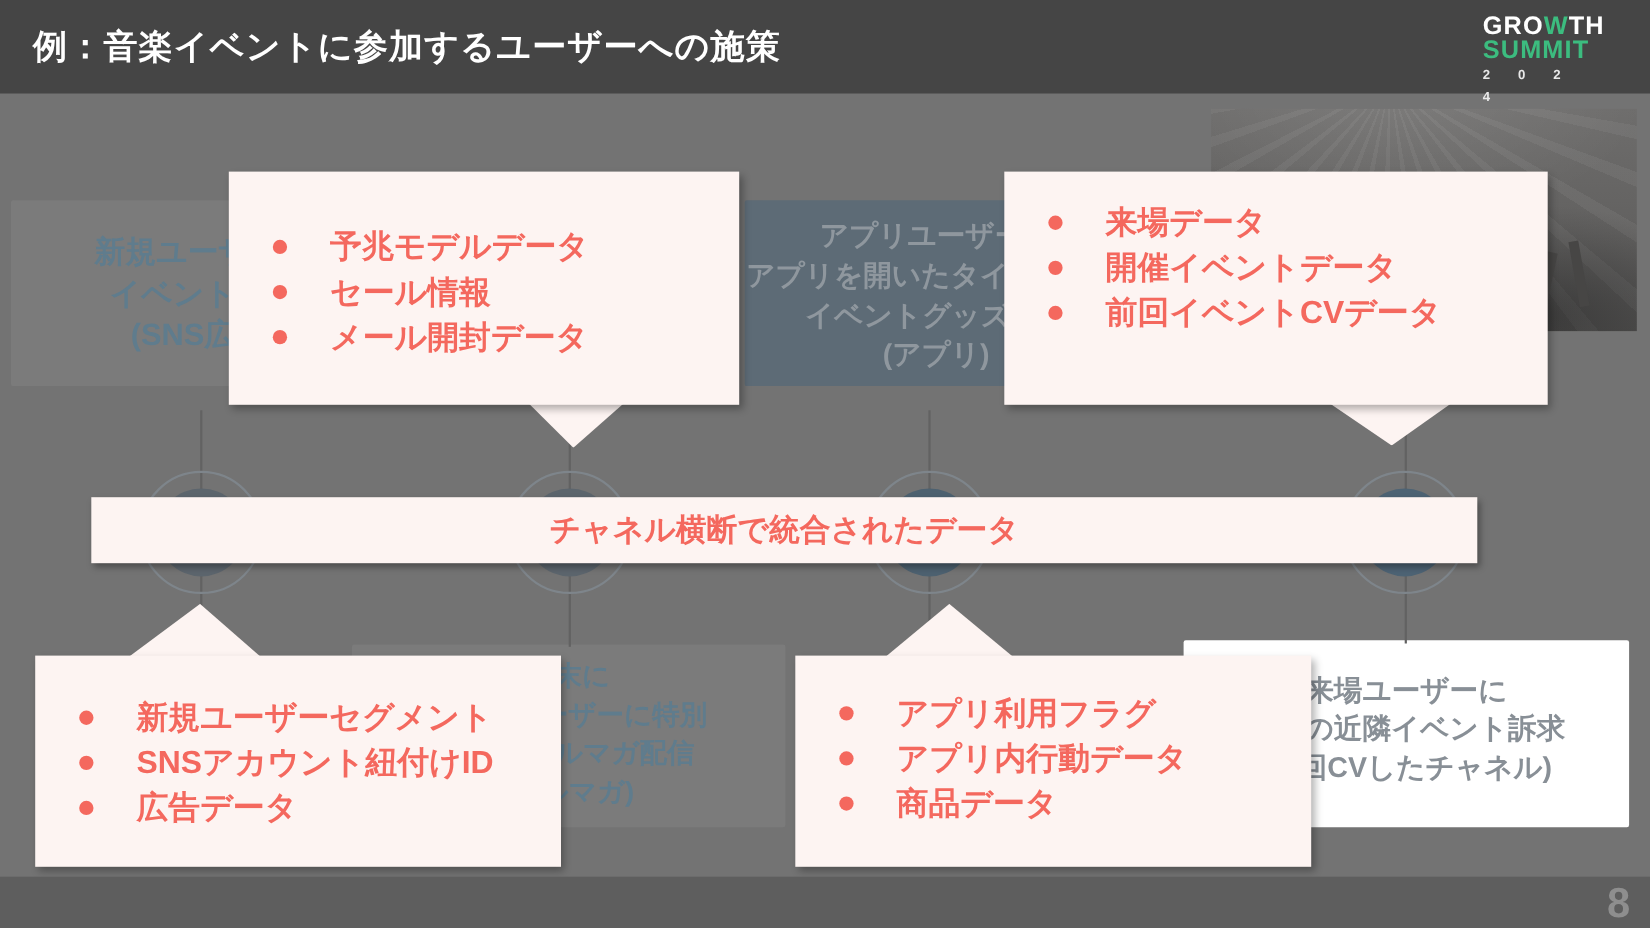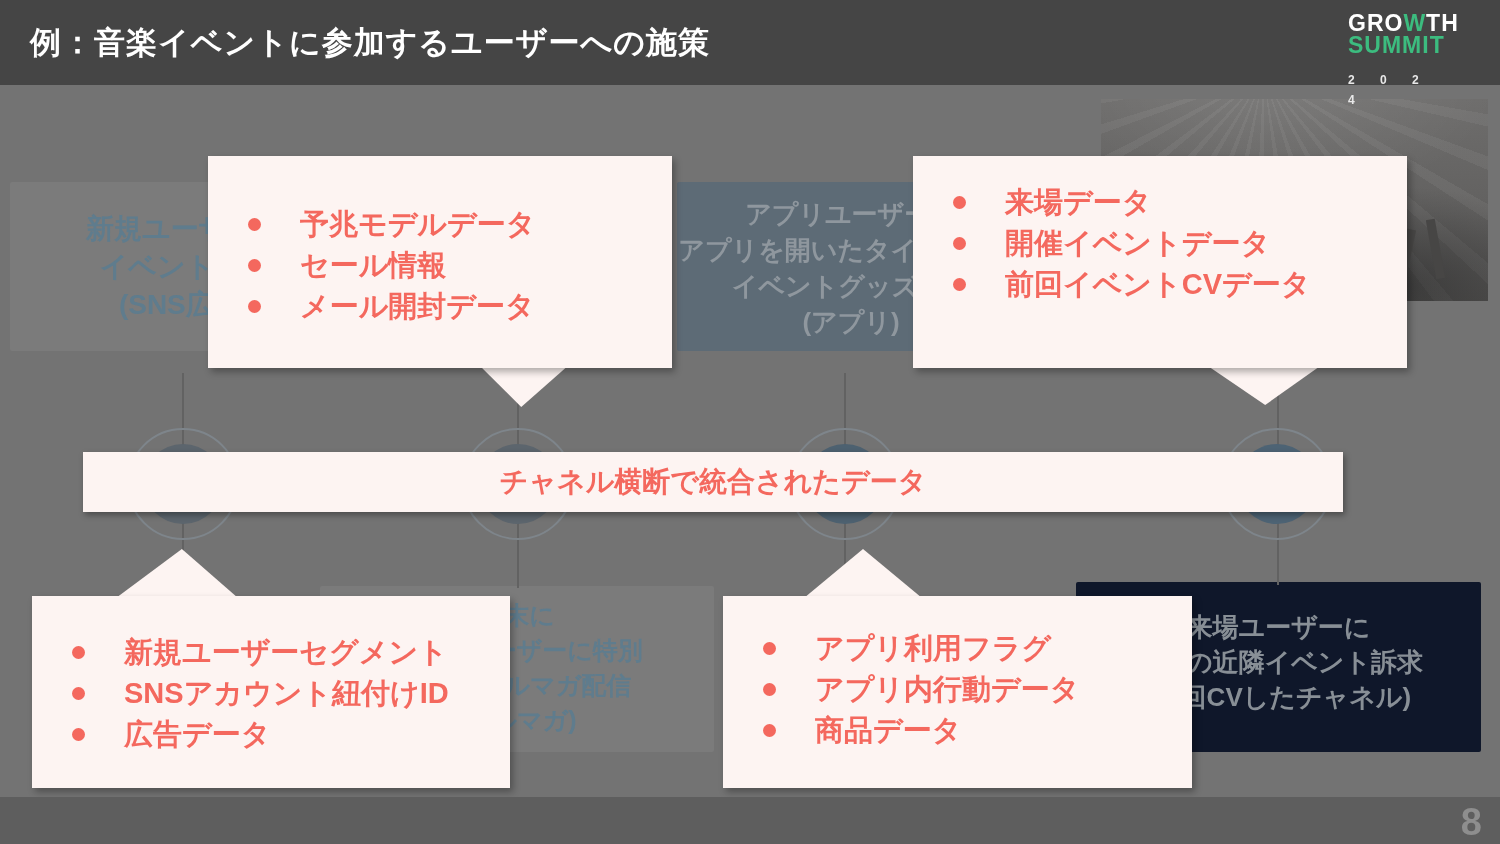--- a/index.html
+++ b/index.html
@@ -7,21 +7,21 @@
          font-family:"Liberation Sans","DejaVu Sans",sans-serif;}
   .abs{position:absolute;}
 
   
   .header{left:0;top:0;width:1500px;height:85px;background:#454545;z-index:20;}
   .title{left:30px;top:0;height:85px;line-height:85px;color:#ffffff;font-size:31px;font-weight:bold;letter-spacing:1px;}
   .logo{right:42px;top:12px;width:110px;text-align:left;z-index:21;}
   .logo .l1{color:#ffffff;font-size:23px;font-weight:bold;letter-spacing:1px;line-height:22px;}
   .logo .l1 .w{color:#3cbc7f;}
   .logo .l2{color:#3cbc7f;font-size:23px;font-weight:bold;letter-spacing:1px;line-height:22px;}
-  .logo .l3{color:#e8e8e8;font-size:12px;font-weight:bold;letter-spacing:11px;line-height:20px;margin-top:14px;}
+  .logo .l3{color:#e8e8e8;font-size:12px;font-weight:bold;letter-spacing:11px;line-height:20px;margin-top:2px;}
 
   
   .footer{left:0;top:797px;width:1500px;height:47px;background:#5e5e5e;z-index:20;}
   .pagenum{right:18px;top:797px;height:47px;line-height:50px;color:#8e8e8e;font-size:38px;font-weight:bold;z-index:21;}
 
   
   .photo{left:1101px;top:99px;width:387px;height:202px;z-index:1;overflow:hidden;
     background:
       radial-gradient(ellipse 240px 140px at 78% 92%, rgba(40,40,40,0.55), rgba(40,40,40,0) 70%),
       radial-gradient(ellipse 300px 120px at 30% 108%, rgba(45,45,45,0.45), rgba(45,45,45,0) 75%),
@@ -77,21 +77,21 @@
     <div>(アプリ)</div>
   </div>
 
   <div class="abs bgbox box-light" style="left:320px;top:586px;width:394px;height:166px;padding-top:12px;font-size:25px;line-height:35px;box-sizing:border-box;">
     <div>月末に</div>
     <div>未購入ユーザーに特別</div>
     <div>セールメルマガ配信</div>
     <div>(メルマガ)</div>
   </div>
 
-  <div class="abs bgbox box-dark" style="left:1076px;top:582px;width:405px;height:170px;padding-top:28px;font-size:26px;line-height:35px;box-sizing:border-box;background:#0f172a;color:#888f96;">
+  <div class="abs bgbox box-dark" style="left:1076px;top:582px;width:405px;height:170px;padding-top:28px;font-size:26px;line-height:35px;box-sizing:border-box;background:#ffffff;color:#888f96;">
     <div>来場ユーザーに</div>
     <div>次回の近隣イベント訴求</div>
     <div>(前回CVしたチャネル)</div>
   </div>
 
   <div class="abs vline" style="left:182px;top:373px;height:218px;"></div>
   <div class="abs vline" style="left:517px;top:373px;height:215px;"></div>
   <div class="abs vline" style="left:844px;top:373px;height:218px;"></div>
   <div class="abs vline" style="left:1277px;top:373px;height:212px;"></div>
 

